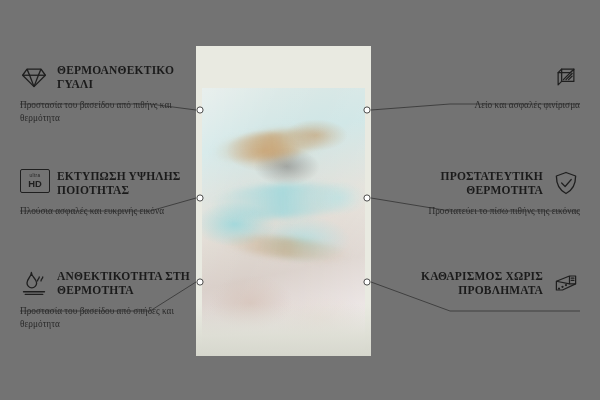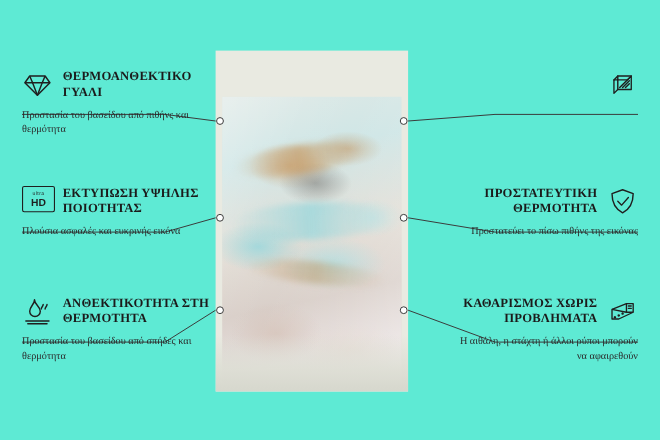--- a/index.html
+++ b/index.html
@@ -10,21 +10,21 @@
     width: 600px;
     height: 400px;
     background: #ffffff;
     font-family: "Liberation Serif", serif;
     overflow: hidden;
   }
   #stage {
     position: relative;
     width: 600px;
     height: 400px;
-    background: #5eead4;
+    background: #737373;
   }
   
   .product-panel {
     position: absolute;
     left: 196px;
     top: 46px;
     width: 175px;
     height: 310px;
     background: #e9eae1;
     overflow: hidden;
@@ -215,20 +215,21 @@
     <div class="head">
       <span class="icon">
         <svg viewBox="0 0 32 32" width="28" height="28" fill="none" stroke="#1f1f1f" stroke-width="1.5" stroke-linejoin="round" stroke-linecap="round">
           <path d="M7 25 L7 11 L21 11 L25 7 L25 21 L11 21 Z" stroke-width="1.4"></path>
           <path d="M7 11 L11 7 L25 7"></path>
           <path d="M11 21 L11 7"></path>
           <path d="M13 19 L23 9 M16 19 L23 12 M19 19 L23 15"></path>
         </svg>
       </span>
     </div>
+    <div class="desc">Λείο και ασφαλές φινίρισμα</div>
   </div>
 
   <div class="feature right" style="left:408px; top:168px;">
     <div class="head">
       <span class="title">ΠΡΟΣΤΑΤΕΥΤΙΚΗ ΘΕΡΜΟΤΗΤΑ</span>
       <span class="icon">
         <svg viewBox="0 0 32 32" width="28" height="28" fill="none" stroke="#1f1f1f" stroke-width="1.5" stroke-linejoin="round">
           <path d="M16 4 L27 8 C27 19 22 25 16 28 C10 25 5 19 5 8 Z"></path>
           <path d="M11 16 L15 20 L22 12" stroke-width="1.4" stroke-linecap="round"></path>
         </svg>
@@ -243,16 +244,15 @@
       <span class="icon">
         <svg viewBox="0 0 32 32" width="28" height="28" fill="none" stroke="#1f1f1f" stroke-width="1.4" stroke-linejoin="round">
           <path d="M5 24 L5 14 L20 8 L27 8 L27 17 L12 24 Z"></path>
           <path d="M20 8 L20 17 L27 17"></path>
           <path d="M5 14 L20 17"></path>
           <path d="M22 10.5 h3 M22 13 h3" stroke-linecap="round"></path>
           <path d="M8 21 a1.3 1.3 0 1 0 0.01 0 M12 19 a1.3 1.3 0 1 0 0.01 0 M16 17 a1.3 1.3 0 1 0 0.01 0" fill="#1f1f1f" stroke="none"></path>
         </svg>
       </span>
     </div>
-    <div class="desc">Η αιθάλη, η στάχτη ή άλλοι ρύποι μπορούν να αφαιρεθούν</div>
   </div>
 
 </div>
 
 </body></html>

